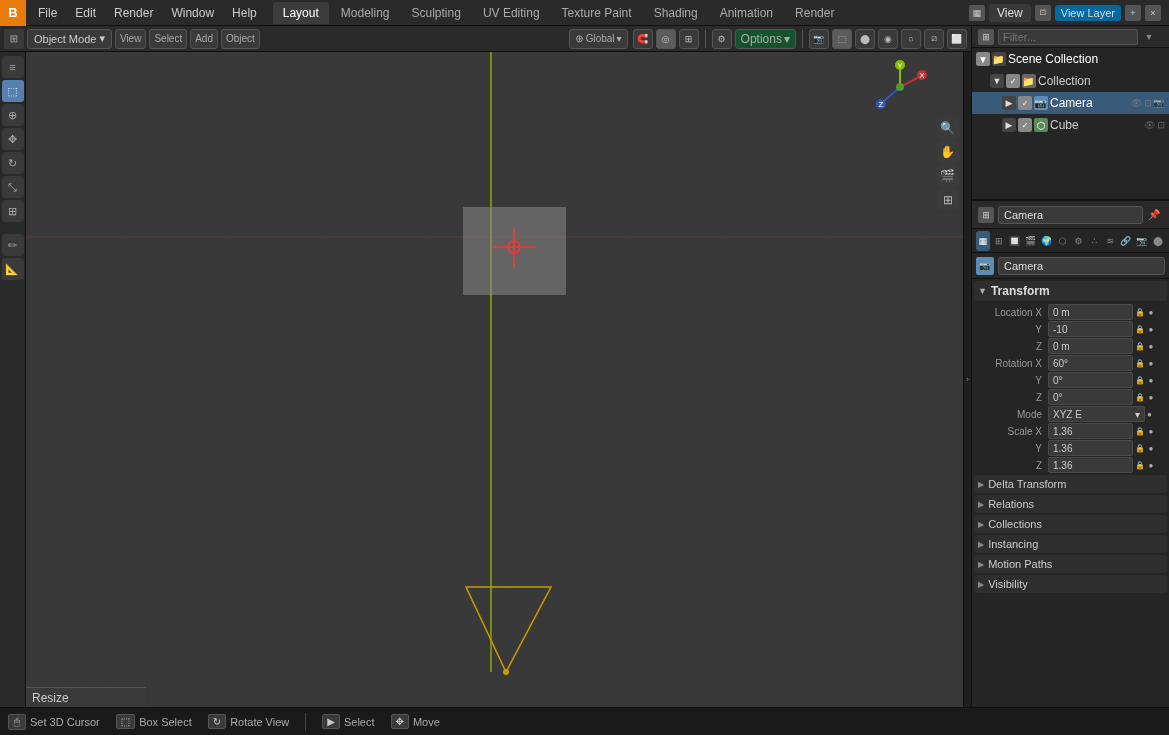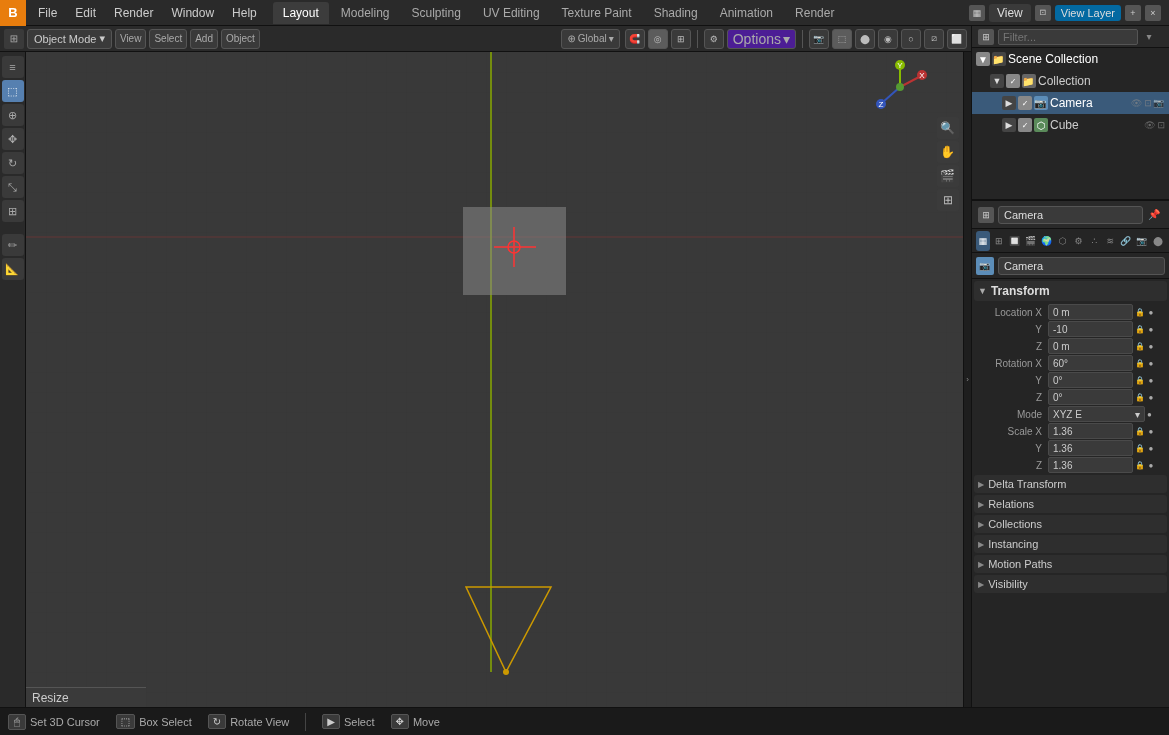--- a/index.html
+++ b/index.html
@@ -435,21 +435,21 @@
         <div style="display:flex;align-items:center;background:#3a3a3a;border:1px solid #555;border-radius:3px;height:20px;padding:0 5px;cursor:pointer;gap:2px;font-size:10px;color:#aaa;">
           <span>⊕</span>
           <span>Global</span>
           <span>▾</span>
         </div>
         <div class="small-icon-btn" style="margin-left:2px;">🧲</div>
         <div class="small-icon-btn active">◎</div>
         <div class="small-icon-btn">⊞</div>
         <div style="width:1px;height:18px;background:#555;margin:0 3px;"></div>
         <div class="small-icon-btn">⚙</div>
-        <div style="display:flex;align-items:center;background:#4c1d95;border:1px solid #555;border-radius:3px;height:20px;padding:0 5px;cursor:pointer;gap:2px;font-size:14px;color:#aaa;">Options <span>▾</span></div>
+        <div style="display:flex;align-items:center;background:#14532d;border:1px solid #555;border-radius:3px;height:20px;padding:0 5px;cursor:pointer;gap:2px;font-size:12px;color:#aaa;">Options <span>▾</span></div>
         <div style="width:1px;height:18px;background:#555;margin:0 3px;"></div>
 
         <div class="small-icon-btn">📷</div>
         <div class="small-icon-btn active">⬚</div>
         <div class="small-icon-btn">⬤</div>
         <div class="small-icon-btn">◉</div>
         <div class="small-icon-btn">○</div>
         <div class="small-icon-btn">⧄</div>
         <div class="small-icon-btn">⬜</div>
       </div>

